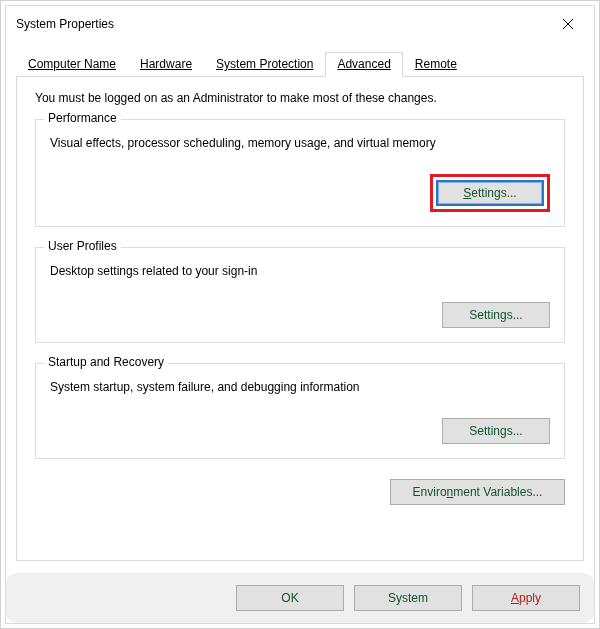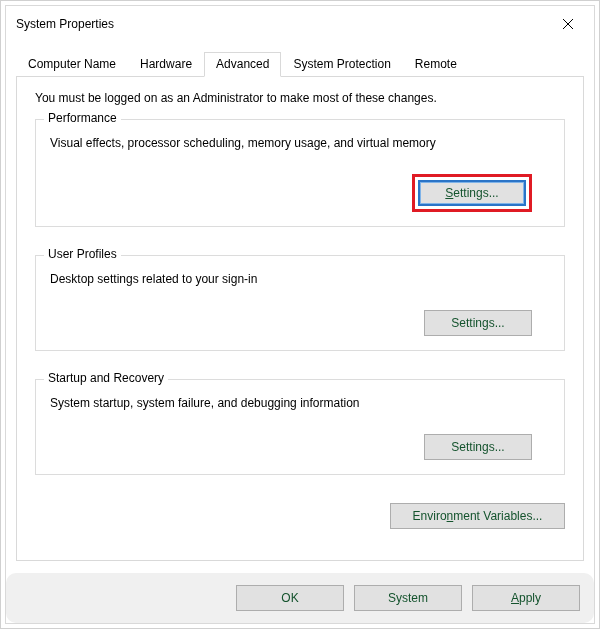--- a/index.html
+++ b/index.html
@@ -50,20 +50,21 @@
   }
   .tab {
     padding:4px 11px 5px 11px;
     font-size:12px;
     color:#000;
     border:1px solid transparent;
     border-bottom:none;
     background:#fff;
     position:relative;
     cursor:default;
+    text-decoration:underline;
   }
   .tab.active {
     border:1px solid #d9d9d9;
     border-bottom:1px solid #fff;
     background:#fff;
     z-index:2;
     margin-bottom:-1px;
   }
   .tabpanel {
     margin:0 10px 12px 10px;
@@ -72,22 +73,22 @@
     padding:14px 18px 16px 18px;
     position:relative;
   }
   .intro {
     font-size:12px;
     margin-bottom:14px;
   }
   
   .group {
     border:1px solid #dcdcdc;
-    padding:16px 32px 14px 14px;
-    margin-bottom:28px;
+    padding:16px 14px 14px 14px;
+    margin-bottom:20px;
     position:relative;
   }
   .group .legend {
     position:absolute;
     top:-9px; left:8px;
     background:#fff;
     padding:0 4px;
     font-size:12px;
   }
   .group .desc {
@@ -102,21 +103,21 @@
     height:26px;
     border:1px solid #adadad;
     background:#e1e1e1;
     font-family:inherit;
     font-size:12px;
     color:#14532d;
     padding:0 12px;
     cursor:default;
     display:inline-flex; align-items:center; justify-content:center;
   }
-  .btn.disabled { color:#14532d; }
+  .btn.disabled { color:#b91c1c; }
   .highlight {
     border:3px solid #e01b24;
     padding:3px;
     display:inline-block;
   }
   .highlight .btn {
     border:2px solid #2a74c7;
     background:#e1e1e1;
     box-shadow:inset 0 0 0 1px #7fb3e8;
     min-width:108px;
@@ -151,22 +152,22 @@
       <svg viewBox="0 0 12 12">
         <line x1="1" y1="1" x2="11" y2="11" stroke="#000" stroke-width="1"></line>
         <line x1="11" y1="1" x2="1" y2="11" stroke="#000" stroke-width="1"></line>
       </svg>
     </div>
   </div>
 
   <div class="tabrow">
     <div class="tab">Computer Name</div>
     <div class="tab">Hardware</div>
+    <div class="tab">System Protection</div>
     <div class="tab active">Advanced</div>
-    <div class="tab">System Protection</div>
     <div class="tab">Remote</div>
   </div>
 
   <div class="tabpanel">
     <div class="intro">You must be logged on as an Administrator to make most of these changes.</div>
 
     <div class="group">
       <div class="legend">Performance</div>
       <div class="desc">Visual effects, processor scheduling, memory usage, and virtual memory</div>
       <div class="btnrow">

